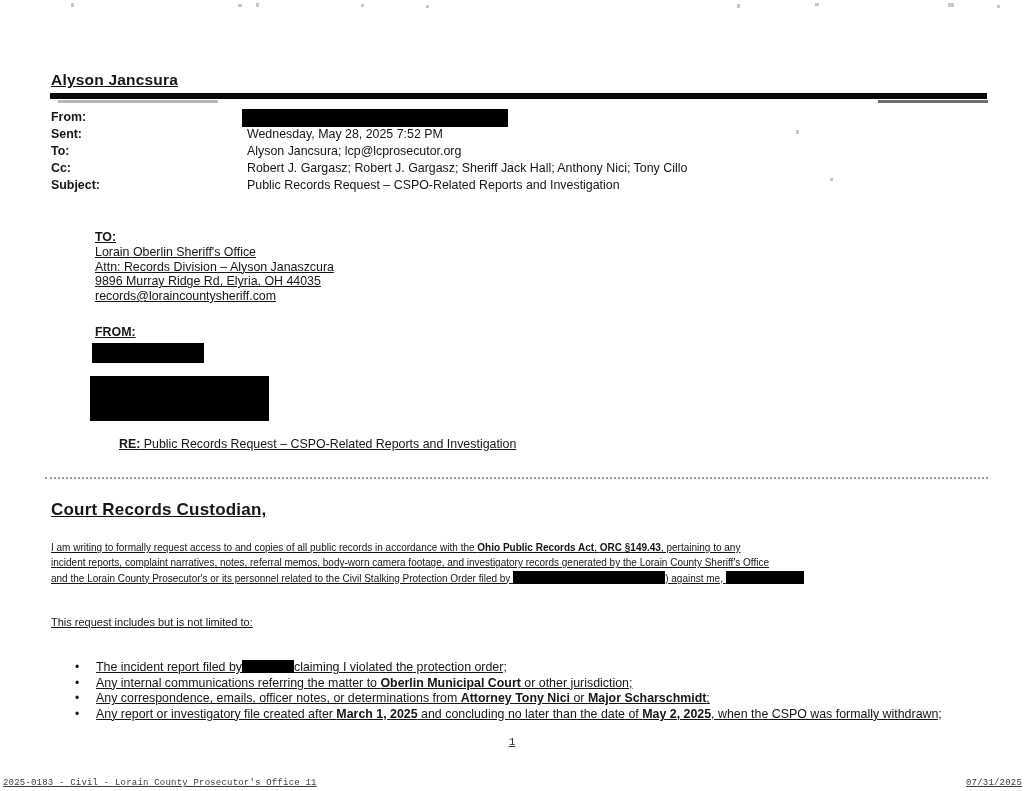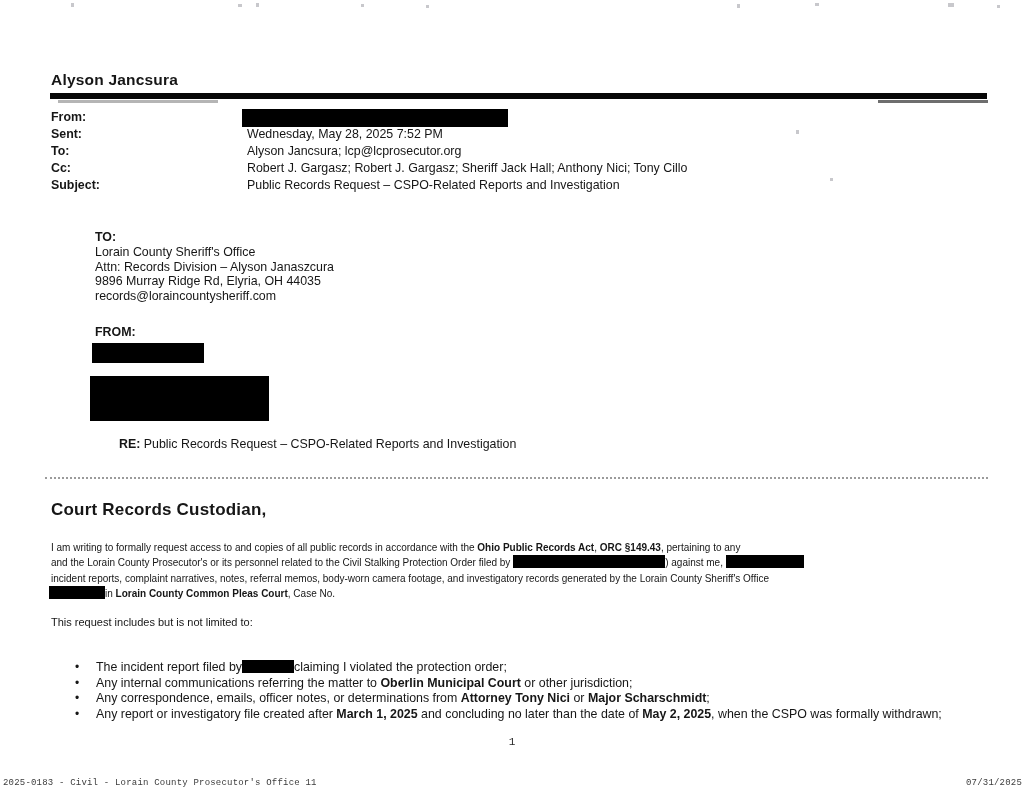--- a/index.html
+++ b/index.html
@@ -4,21 +4,21 @@
 <style>
   * { margin: 0; padding: 0; box-sizing: border-box; }
   html, body { background: #ffffff; }
   body {
     width: 1024px; height: 791px;
     position: relative;
     overflow: hidden;
     font-family: "Liberation Sans", sans-serif;
     color: #161616;
   }
-  .abs { position: absolute; }
+  .abs { position: absolute; text-decoration: underline; }
   .b { font-weight: bold; }
 
   
   .speck { position: absolute; background: #9a9aa2; opacity: .55; }
 
   
   .doc-title { left: 51px; top: 71px; font-size: 15.5px; font-weight: bold; letter-spacing: .2px; }
   .title-rule { left: 50px; top: 93px; width: 937px; height: 6px; background: #070707; }
   .rule-fuzz-left { left: 58px; top: 100px; width: 160px; height: 3px; background: #8d8d8d; opacity: .65; }
   .rule-fuzz-right { left: 878px; top: 100px; width: 110px; height: 3px; background: #4a4a4a; opacity: .8; }
@@ -102,43 +102,42 @@
   <span class="hdr-value">Robert J. Gargasz; Robert J. Gargasz; Sheriff Jack Hall; Anthony Nici; Tony Cillo</span>
 </div>
 
 <div class="hdr-row" style="top:178px;">
   <span class="hdr-label">Subject:</span>
   <span class="hdr-value">Public Records Request – CSPO-Related Reports and Investigation</span>
 </div>
 
 <div class="abs to-block">
   <div class="block-label">TO:</div>
-  <div>Lorain County Sheriff's Office</div>
+  <div>Lorain Oberlin Sheriff's Office</div>
   <div>Attn: Records Division – Alyson Janaszcura</div>
   <div>9896 Murray Ridge Rd, Elyria, OH 44035</div>
   <div>records@loraincountysheriff.com</div>
 </div>
 
 <div class="abs from-label">FROM:</div>
 <div class="abs from-bar1"></div>
 <div class="abs from-bar2"></div>
 
 <div class="abs re-line">
   <span class="b">RE:</span><span> Public Records Request – CSPO-Related Reports and Investigation</span>
 </div>
 
 <div class="abs divider"></div>
 
 <div class="abs salutation">Court Records Custodian,</div>
 
 <div class="abs para">
   <div class="line"><span>I am writing to formally request access to and copies of all public records in accordance with the </span><span class="b">Ohio Public Records Act</span><span>, </span><span class="b">ORC §149.43</span><span>, pertaining to any</span></div>
+  <div class="line"><span>incident reports, complaint narratives, notes, referral memos, body-worn camera footage, and investigatory records generated by the Lorain County Sheriff's Office</span></div>
   <div class="line"><span>and the Lorain County Prosecutor's or its personnel related to the Civil Stalking Protection Order filed by </span><span class="redact r-l3a"></span><span>) against me, </span><span class="redact r-l3b"></span></div>
-  <div class="line"><span>incident reports, complaint narratives, notes, referral memos, body-worn camera footage, and investigatory records generated by the Lorain County Sheriff's Office</span></div>
-  <div class="line"><span class="redact r-l4"></span><span>in </span><span class="b">Lorain County Common Pleas Court</span><span>, Case No.</span></div>
 </div>
 
 <div class="abs req-intro">This request includes but is not limited to:</div>
 
 <div class="abs bullets">
   <div class="bullet-row"><span class="dot">•</span><span>The incident report filed by</span><span class="redact r-b1"></span><span>claiming I violated the protection order;</span></div>
   <div class="bullet-row"><span class="dot">•</span><span>Any internal communications referring the matter to </span><span class="b">Oberlin Municipal Court</span><span> or other jurisdiction;</span></div>
   <div class="bullet-row"><span class="dot">•</span><span>Any correspondence, emails, officer notes, or determinations from </span><span class="b">Attorney Tony Nici</span><span> or </span><span class="b">Major Scharschmidt</span><span>;</span></div>
   <div class="bullet-row"><span class="dot">•</span><span>Any report or investigatory file created after </span><span class="b">March 1, 2025</span><span> and concluding no later than the date of </span><span class="b">May 2, 2025</span><span>, when the CSPO was formally withdrawn;</span></div>
 </div>

